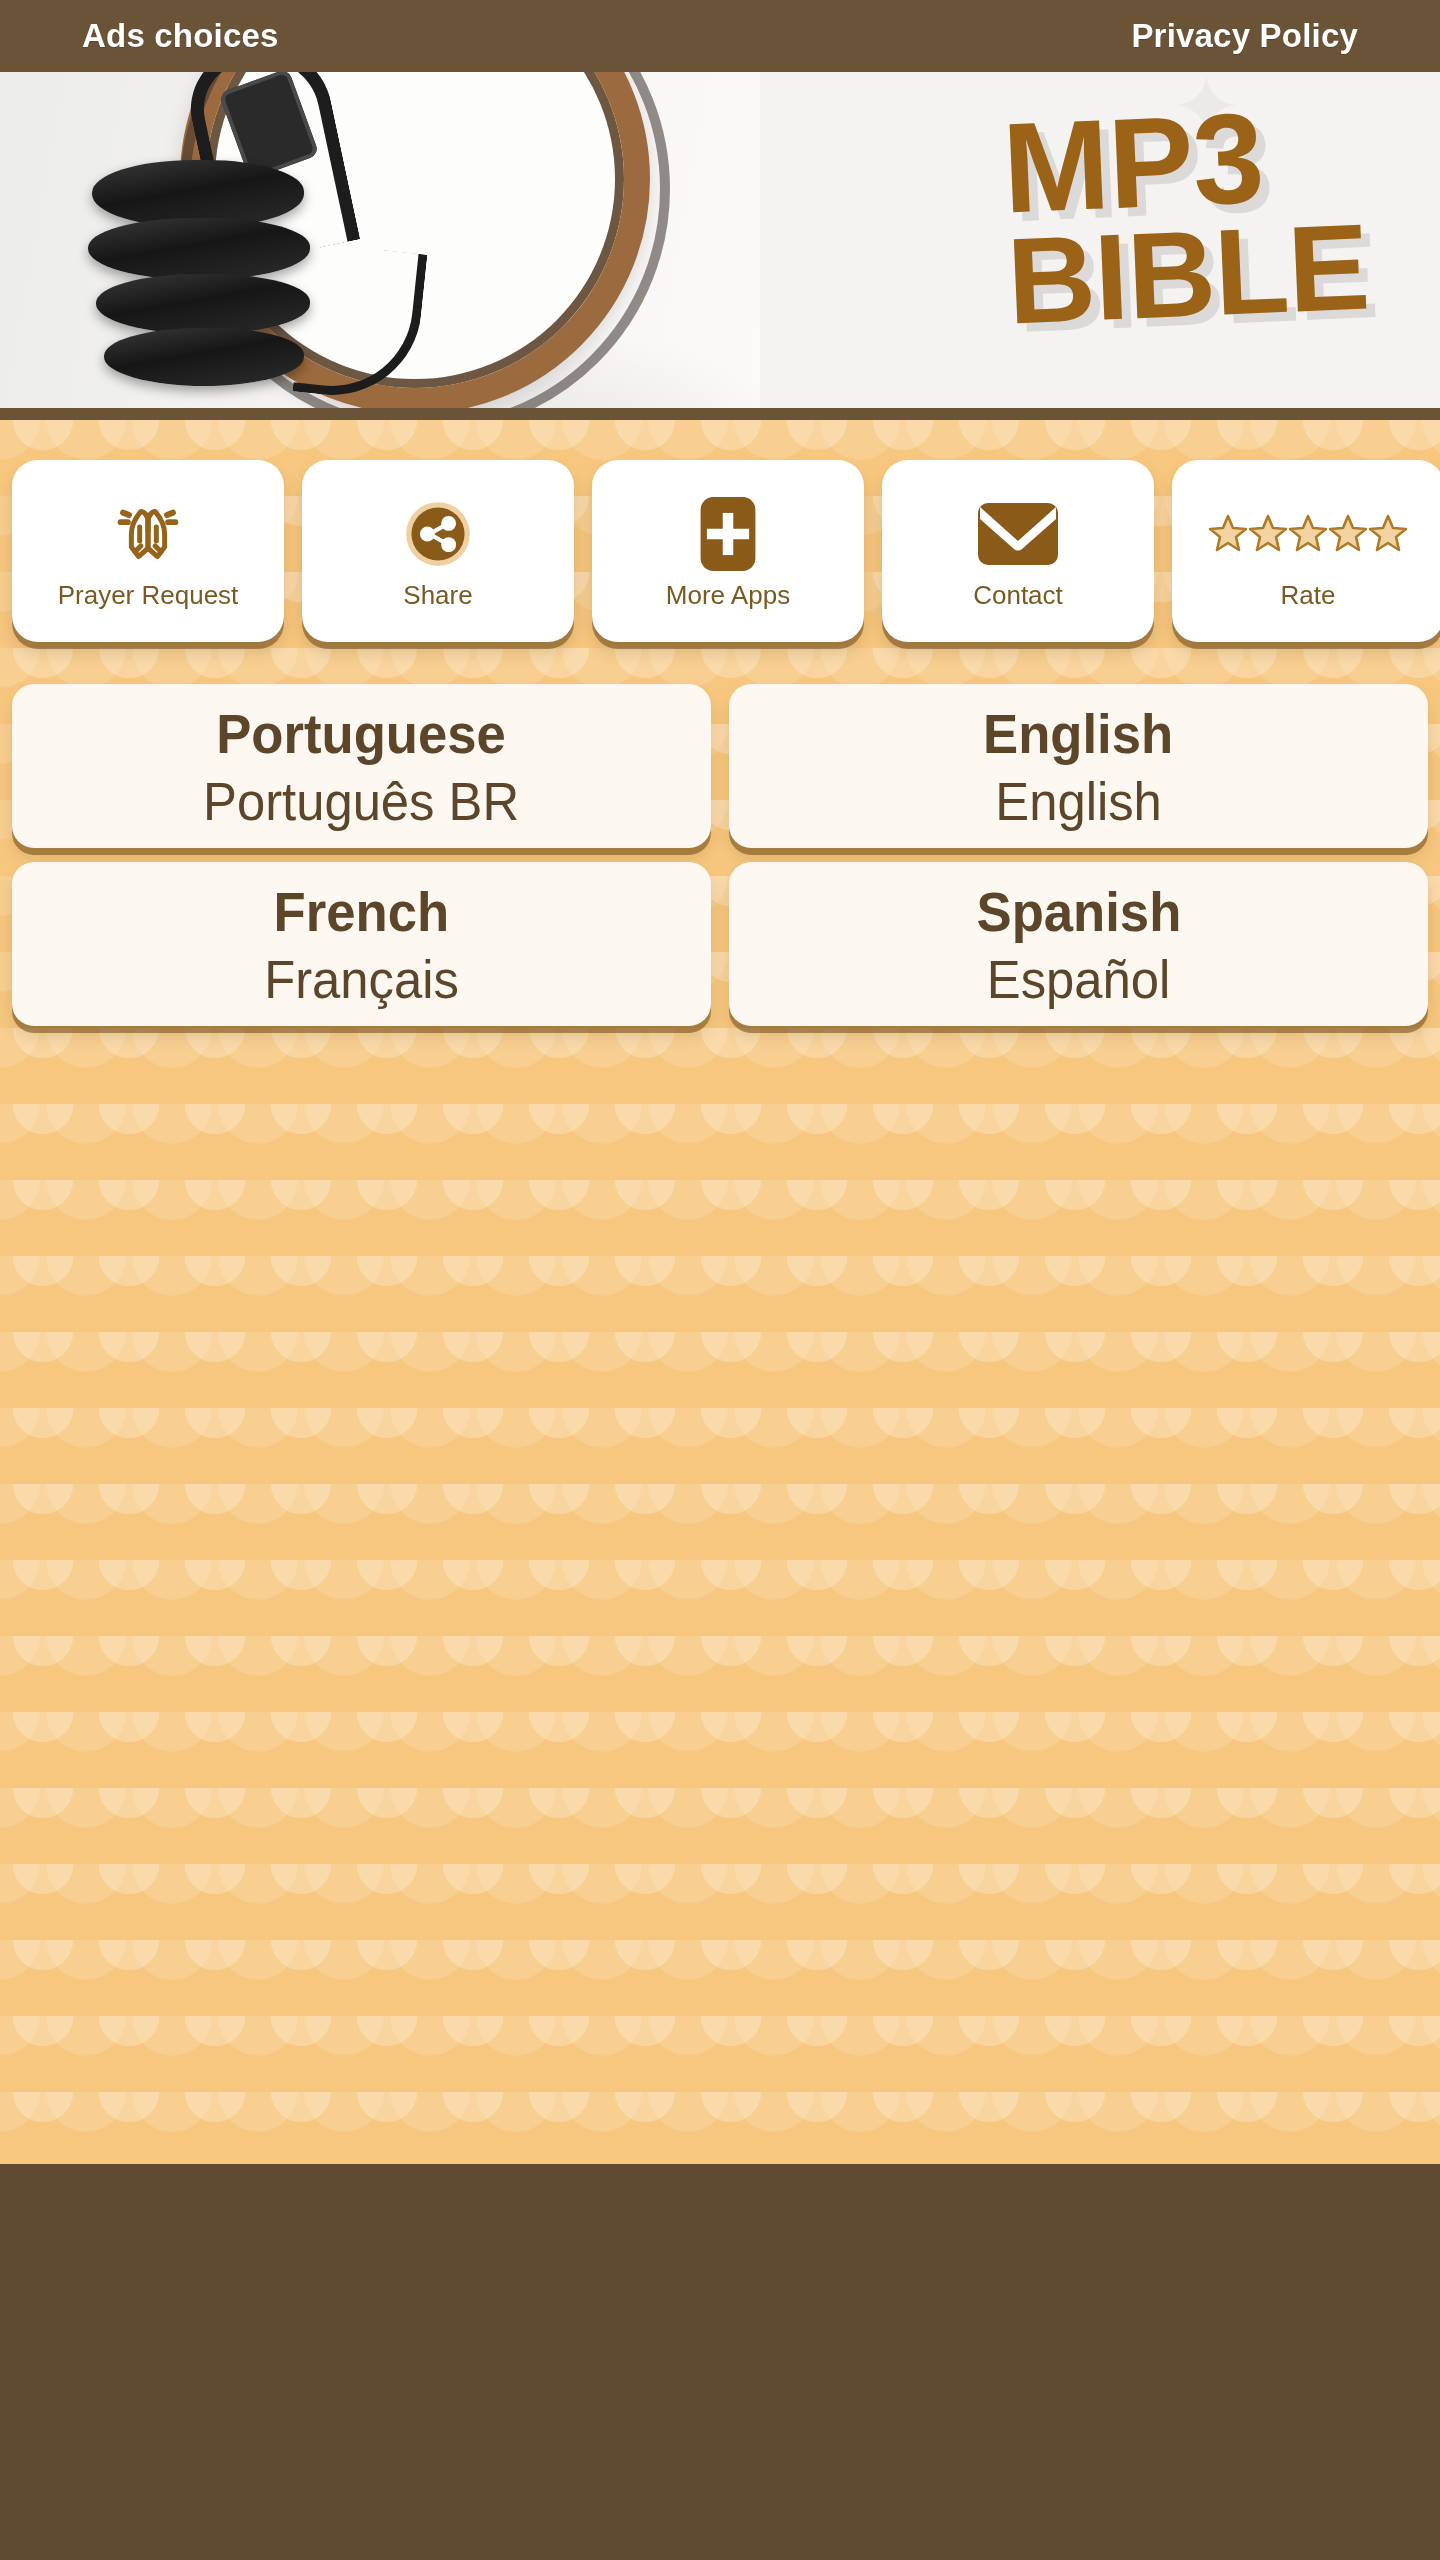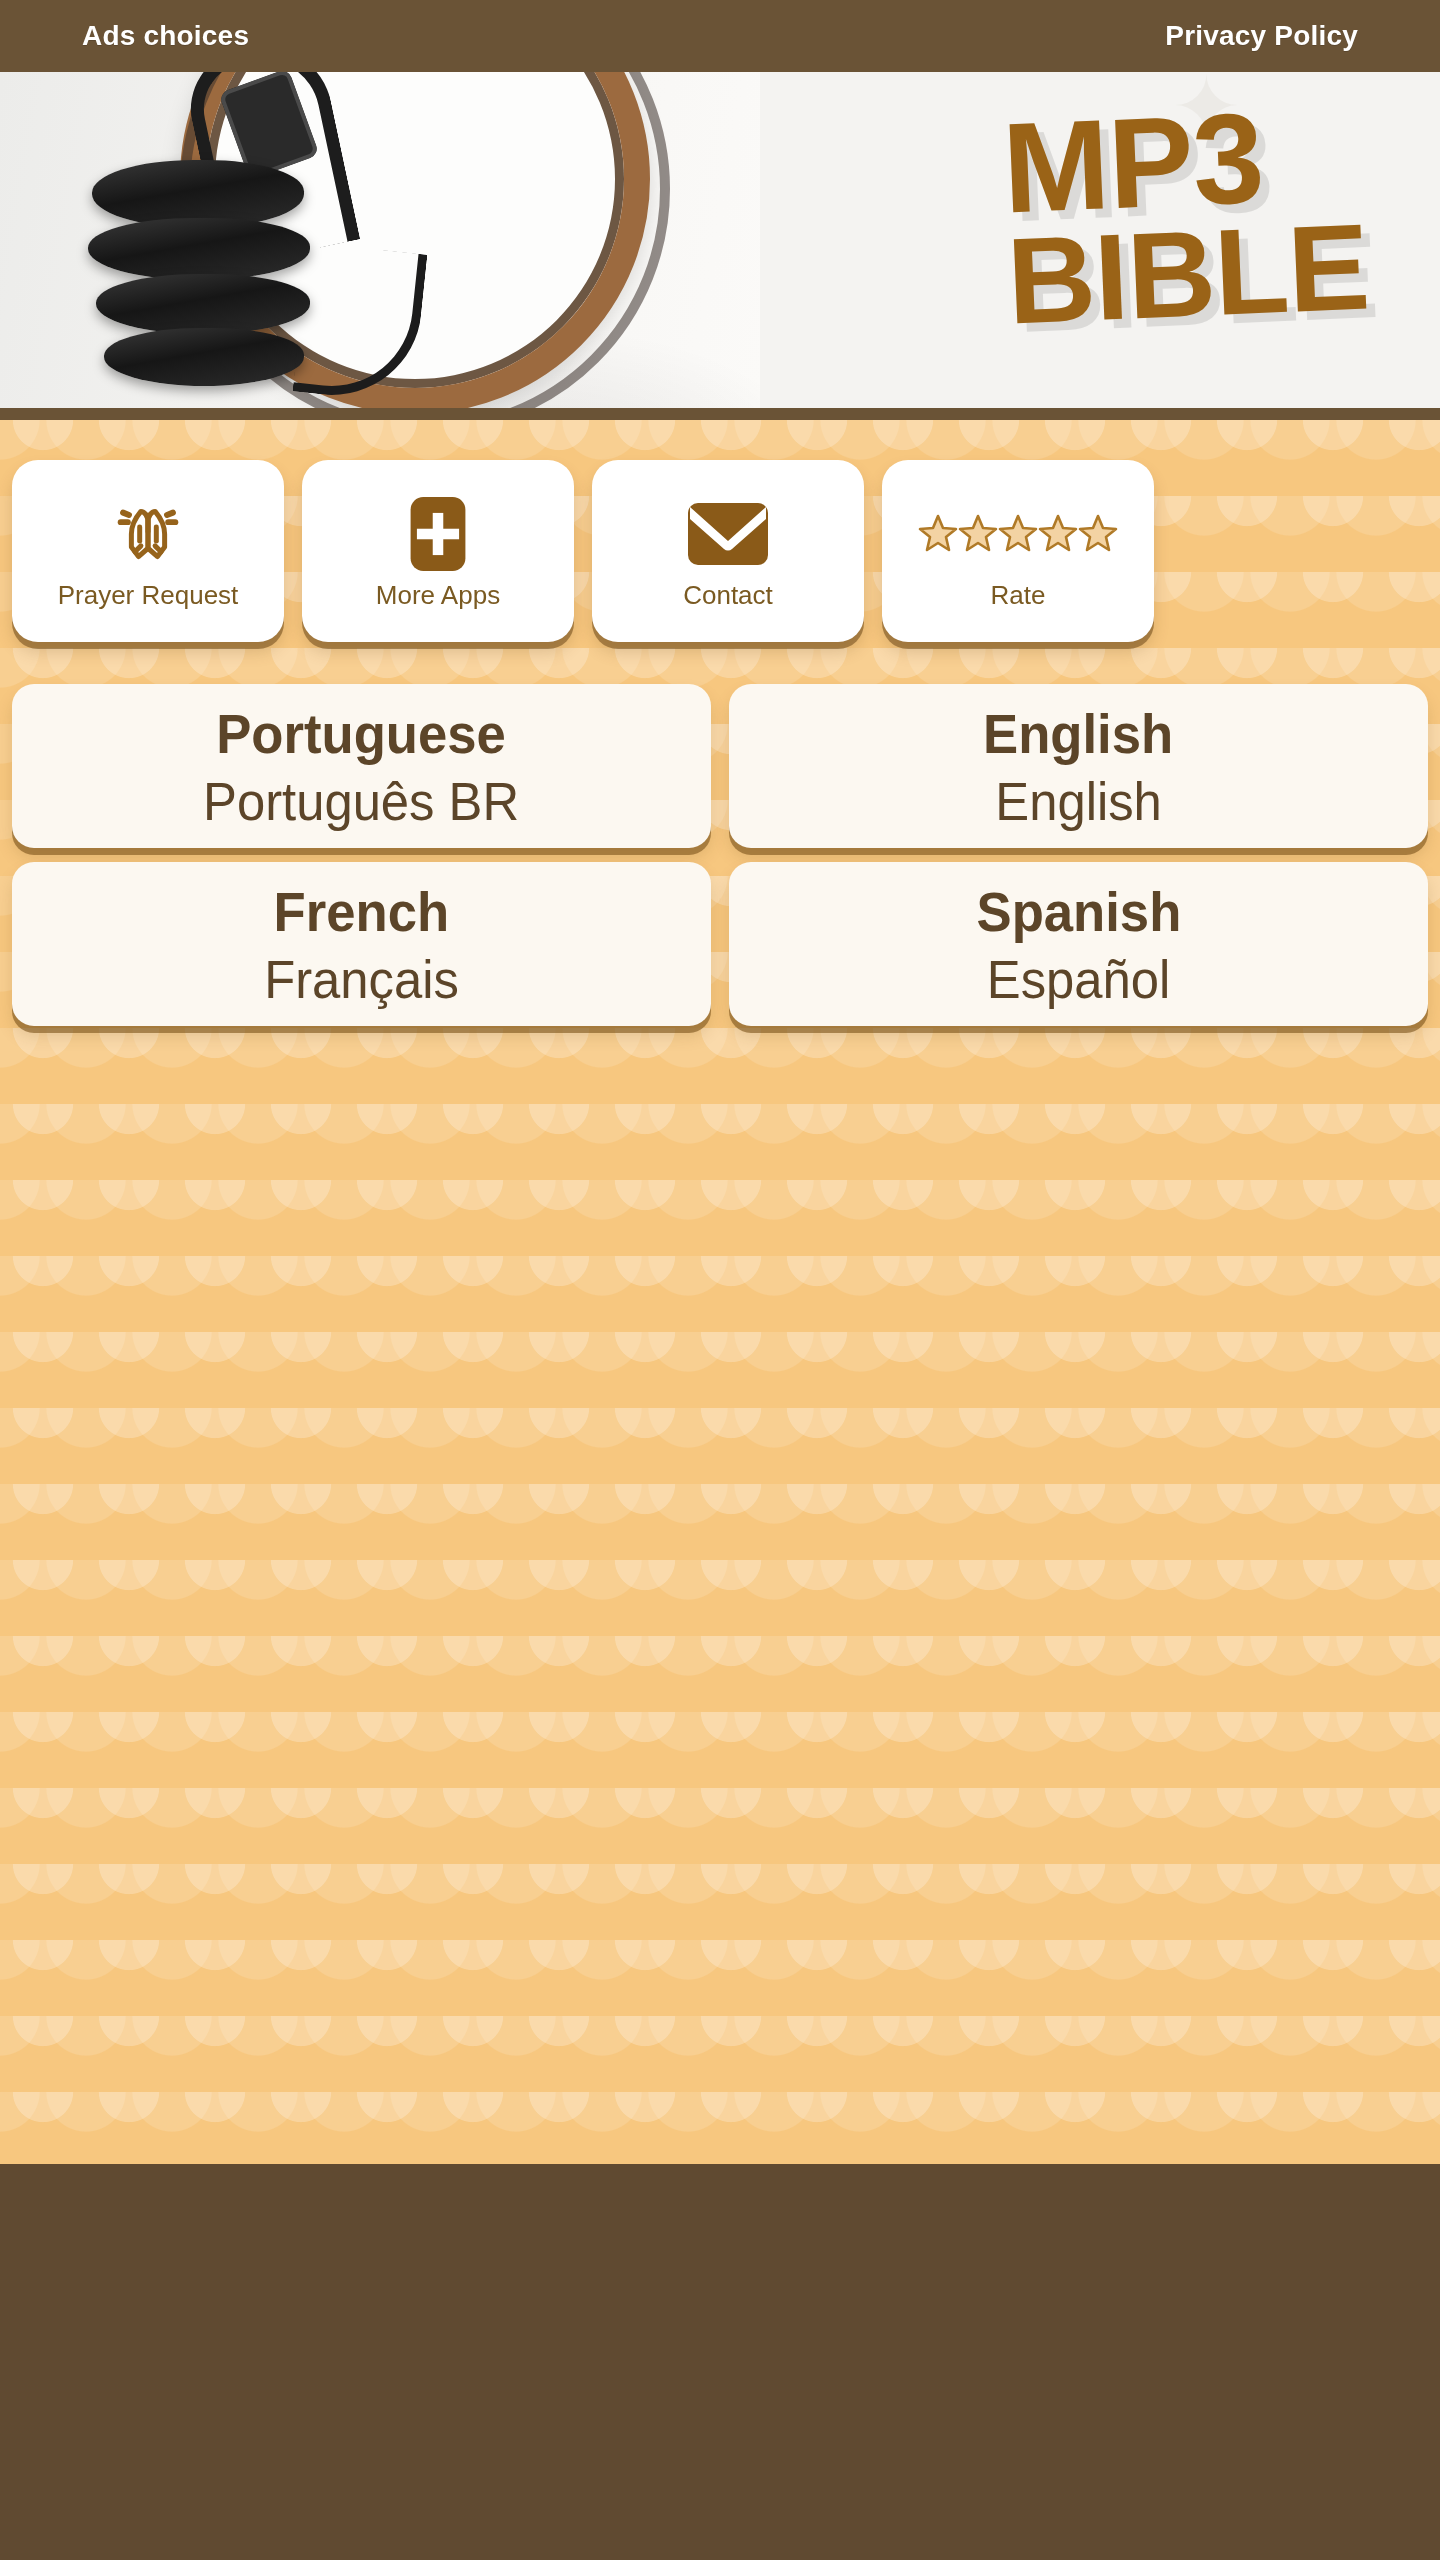--- a/index.html
+++ b/index.html
@@ -24,21 +24,21 @@
     position: relative;
     height: 72px;
     background: #6a5336;
     display: flex;
     align-items: center;
     justify-content: space-between;
     padding: 0 82px;
   }
   .adbar-link {
     color: #ffffff;
-    font-size: 28px;
+    font-size: 33px;
     font-weight: bold;
     letter-spacing: 0.2px;
     white-space: nowrap;
     font-family: "Liberation Sans", sans-serif;
     text-shadow: 0 1px 0 rgba(0,0,0,0.15);
   }
 
   
   .banner {
     position: relative;
@@ -292,20 +292,36 @@
             <path d="M43 47 L38 42"></path>
             <path d="M11 14 L16 16" stroke-width="5"></path>
             <path d="M9 22 L15 22" stroke-width="5"></path>
             <path d="M53 14 L48 16" stroke-width="5"></path>
             <path d="M55 22 L49 22" stroke-width="5"></path>
           </svg>
         </div>
         <div class="tool-label">Prayer Request</div>
       </div>
 
+      <div class="tool-card">
+        <div class="tool-icon">
+          <svg width="68" height="68" viewBox="0 0 64 64">
+            <circle cx="32" cy="32" r="30" fill="#f0d0a0"></circle>
+            <circle cx="32" cy="32" r="25" fill="#8a5a18"></circle>
+            <g stroke="#ffffff" stroke-width="4" stroke-linecap="round">
+              <line x1="24" y1="32" x2="40" y2="23"></line>
+              <line x1="24" y1="32" x2="40" y2="41"></line>
+            </g>
+            <circle cx="22" cy="32" r="7" fill="#ffffff"></circle>
+            <circle cx="42" cy="22" r="7" fill="#ffffff"></circle>
+            <circle cx="42" cy="42" r="7" fill="#ffffff"></circle>
+          </svg>
+        </div>
+        <div class="tool-label">Share</div>
+      </div>
 
       <div class="tool-card">
         <div class="tool-icon">
           <svg width="68" height="78" viewBox="0 0 64 74">
             <rect x="6" y="2" width="52" height="70" rx="12" fill="#8a5a18"></rect>
             <rect x="27" y="17" width="10" height="40" fill="#ffffff"></rect>
             <rect x="12" y="32" width="40" height="10" fill="#ffffff"></rect>
           </svg>
         </div>
         <div class="tool-label">More Apps</div>

